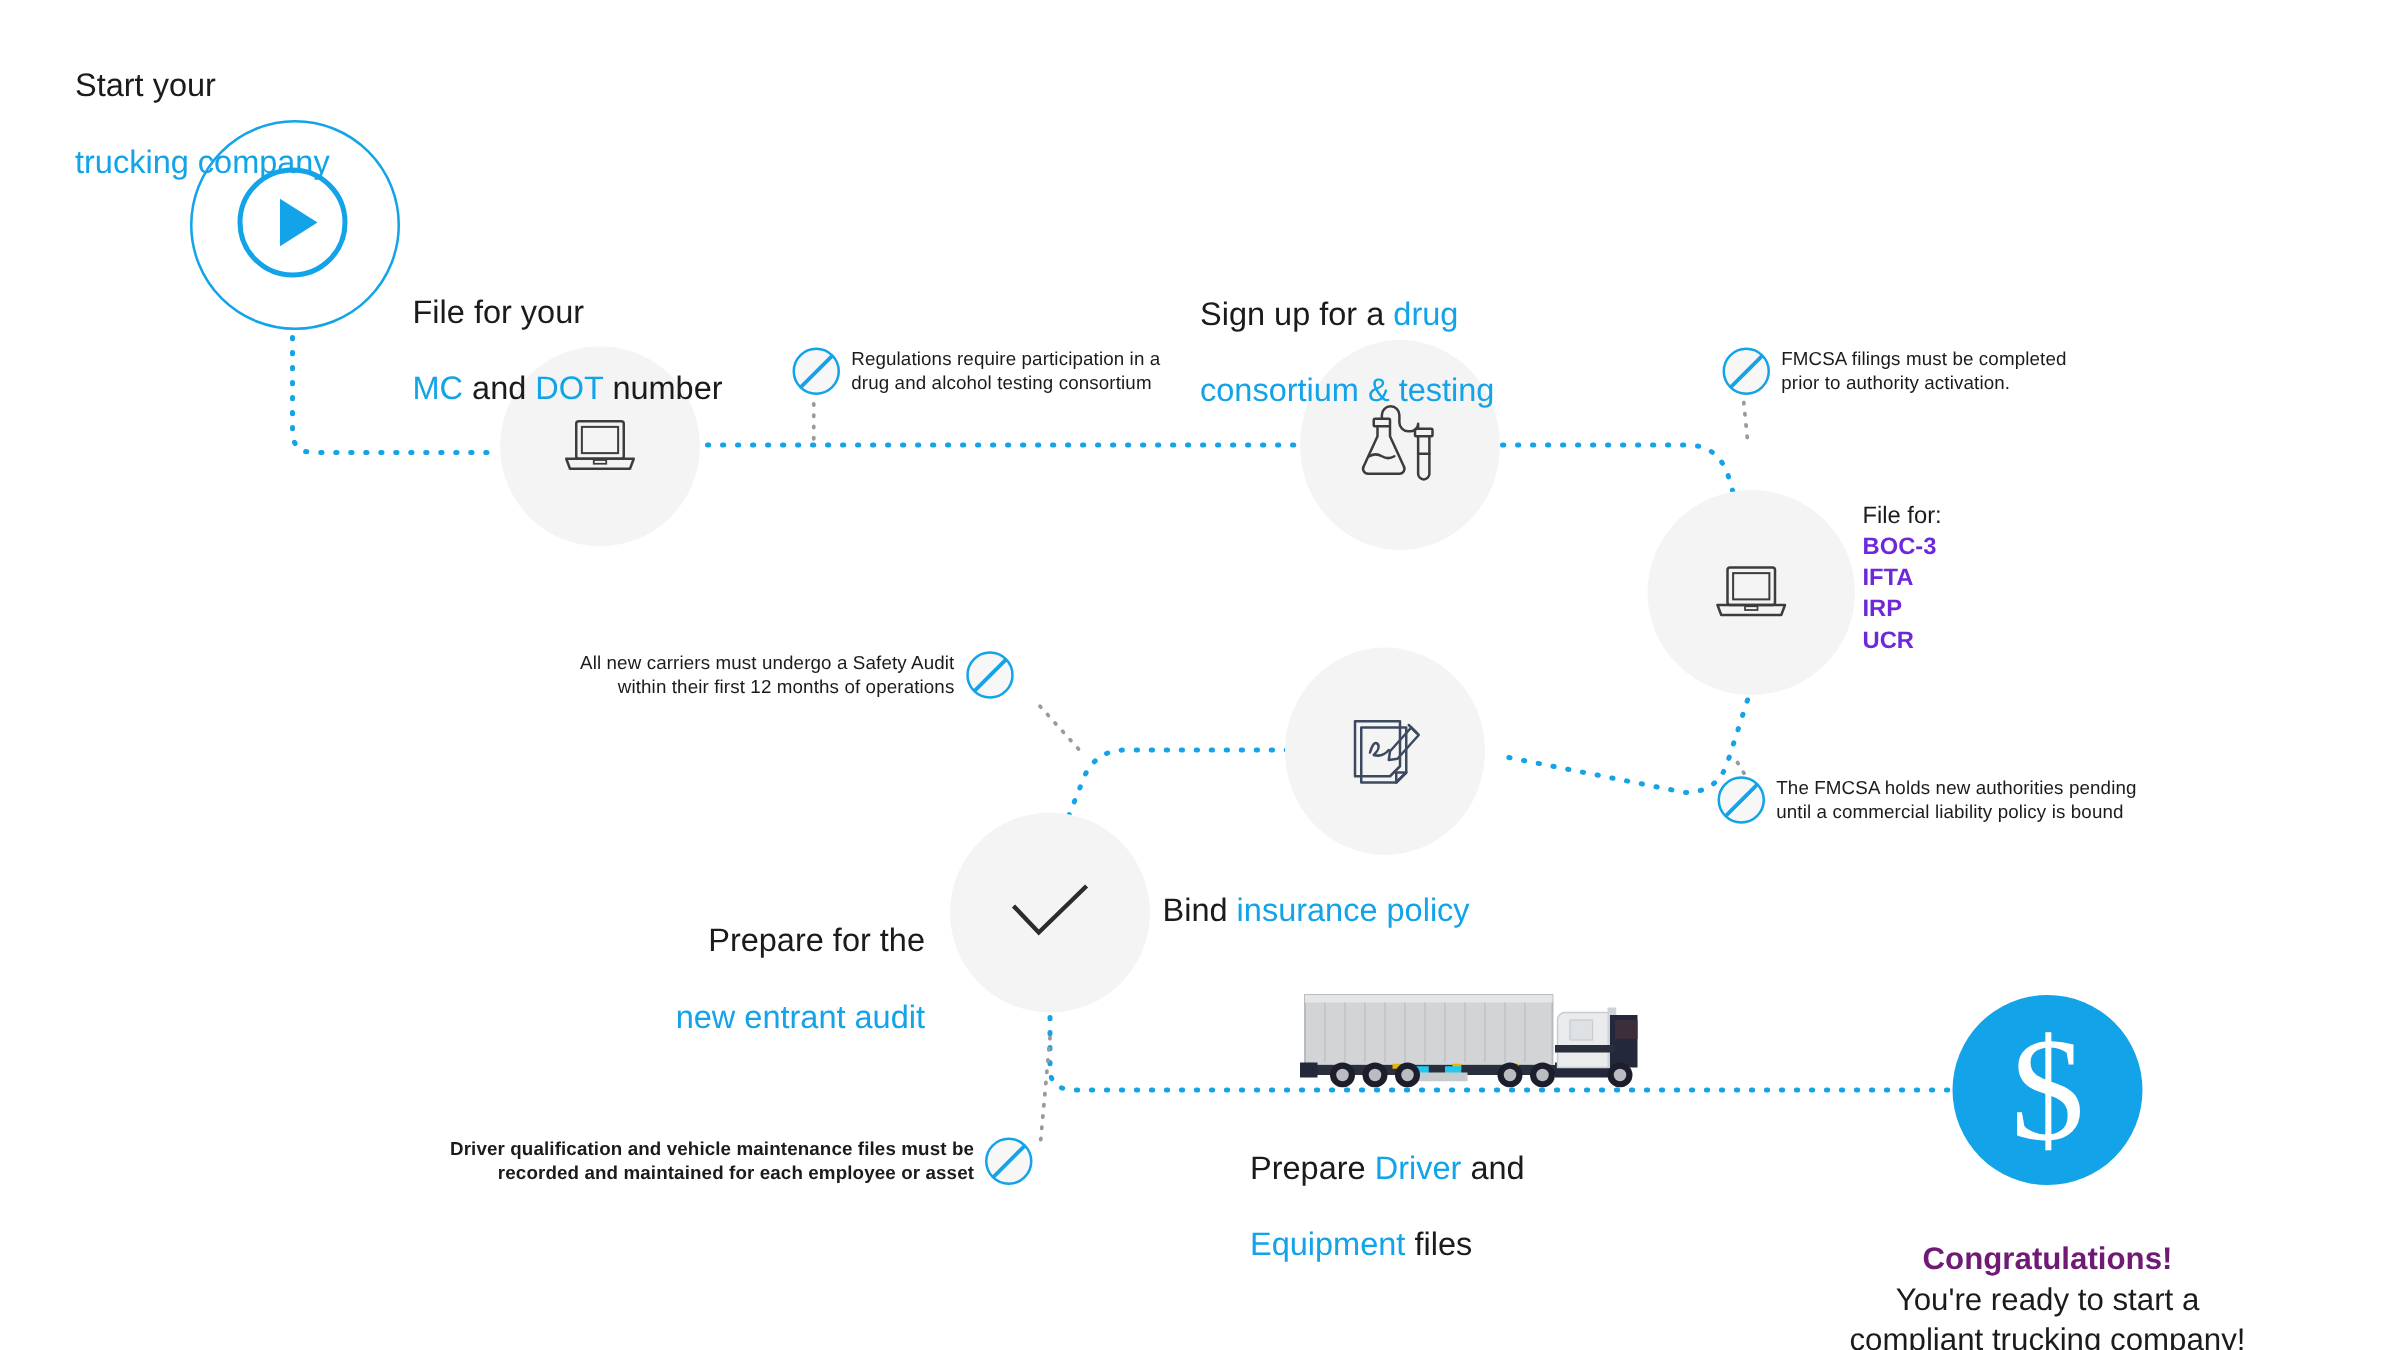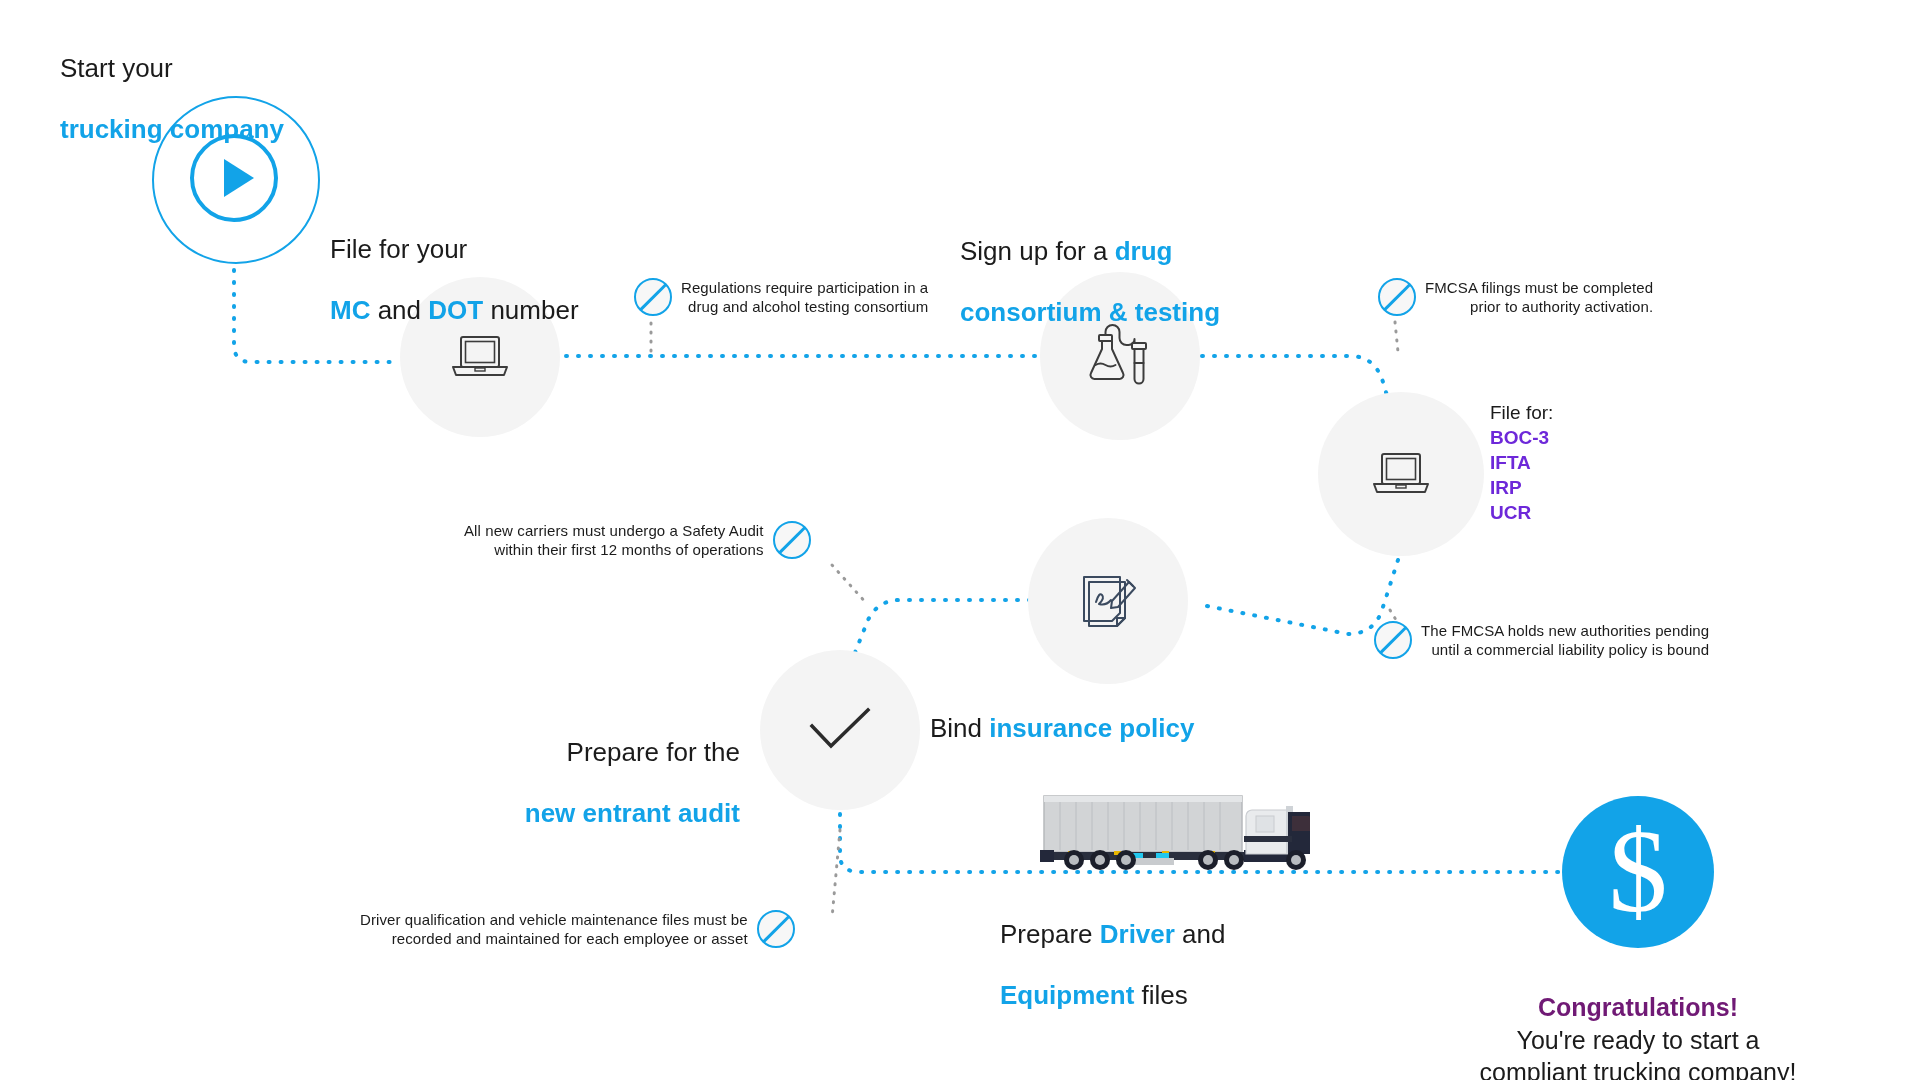--- a/index.html
+++ b/index.html
@@ -14,23 +14,23 @@
   #wires{position:absolute;left:0;top:0;width:1920px;height:1080px;pointer-events:none;}
 
   .node{position:absolute;border-radius:50%;display:flex;align-items:center;justify-content:center;}
   .node-grey{background:#f4f4f4;}
   .node-blue{background:#12A3E8;}
 
   .start-outer{position:absolute;border-radius:50%;border:2px solid #12A3E8;background:#fff;}
   .start-inner{position:absolute;border-radius:50%;border:4px solid #12A3E8;background:#fff;display:flex;align-items:center;justify-content:center;}
 
   .label{position:absolute;color:#1b1b1b;line-height:1.18;white-space:pre-line;}
-  .label .hl{color:#12A3E8;font-weight:bold;}
+  .label .hl{color:#12A3E8;font-weight:normal;}
   .t-center{}
-  .t-left{text-align:right;}
+  .t-left{text-align:left;}
   .t-right{text-align:right;}
 
   .note{position:absolute;display:flex;align-items:center;gap:9px;}
   .note.rev{flex-direction:row-reverse;}
   .note-txt{font-size:15px;line-height:1.28;color:#1b1b1b;white-space:pre-line;letter-spacing:.1px;}
   .ban{flex:0 0 auto;width:34px;height:34px;border-radius:50%;border:2.5px solid #12A3E8;background:#f7f7f7;position:relative;}
   .ban:after{content:"";position:absolute;left:50%;top:-1px;width:2.5px;height:calc(100% + 2px);background:#12A3E8;transform:translateX(-50%) rotate(45deg);transform-origin:center;}
 
   .playtri{width:0;height:0;border-left:30px solid #12A3E8;border-top:19px solid transparent;border-bottom:19px solid transparent;margin-left:9px;}
 
@@ -244,19 +244,19 @@
     <span class="note-txt t-right">All new carriers must undergo a Safety Audit
 within their first 12 months of operations</span>
   </div>
 
   <div class="note" style="left:1374px;top:621px;">
     <span class="ban"></span>
     <span class="note-txt t-left">The FMCSA holds new authorities pending
 until a commercial liability policy is bound</span>
   </div>
 
-  <div class="note rev" style="left:360px;top:910px;">
+  <div class="note rev" style="left:360px;top:910px;font-weight:bold;">
     <span class="ban"></span>
     <span class="note-txt t-right">Driver qualification and vehicle maintenance files must be
 recorded and maintained for each employee or asset</span>
   </div>
 
 </div>
 
 </body></html>

